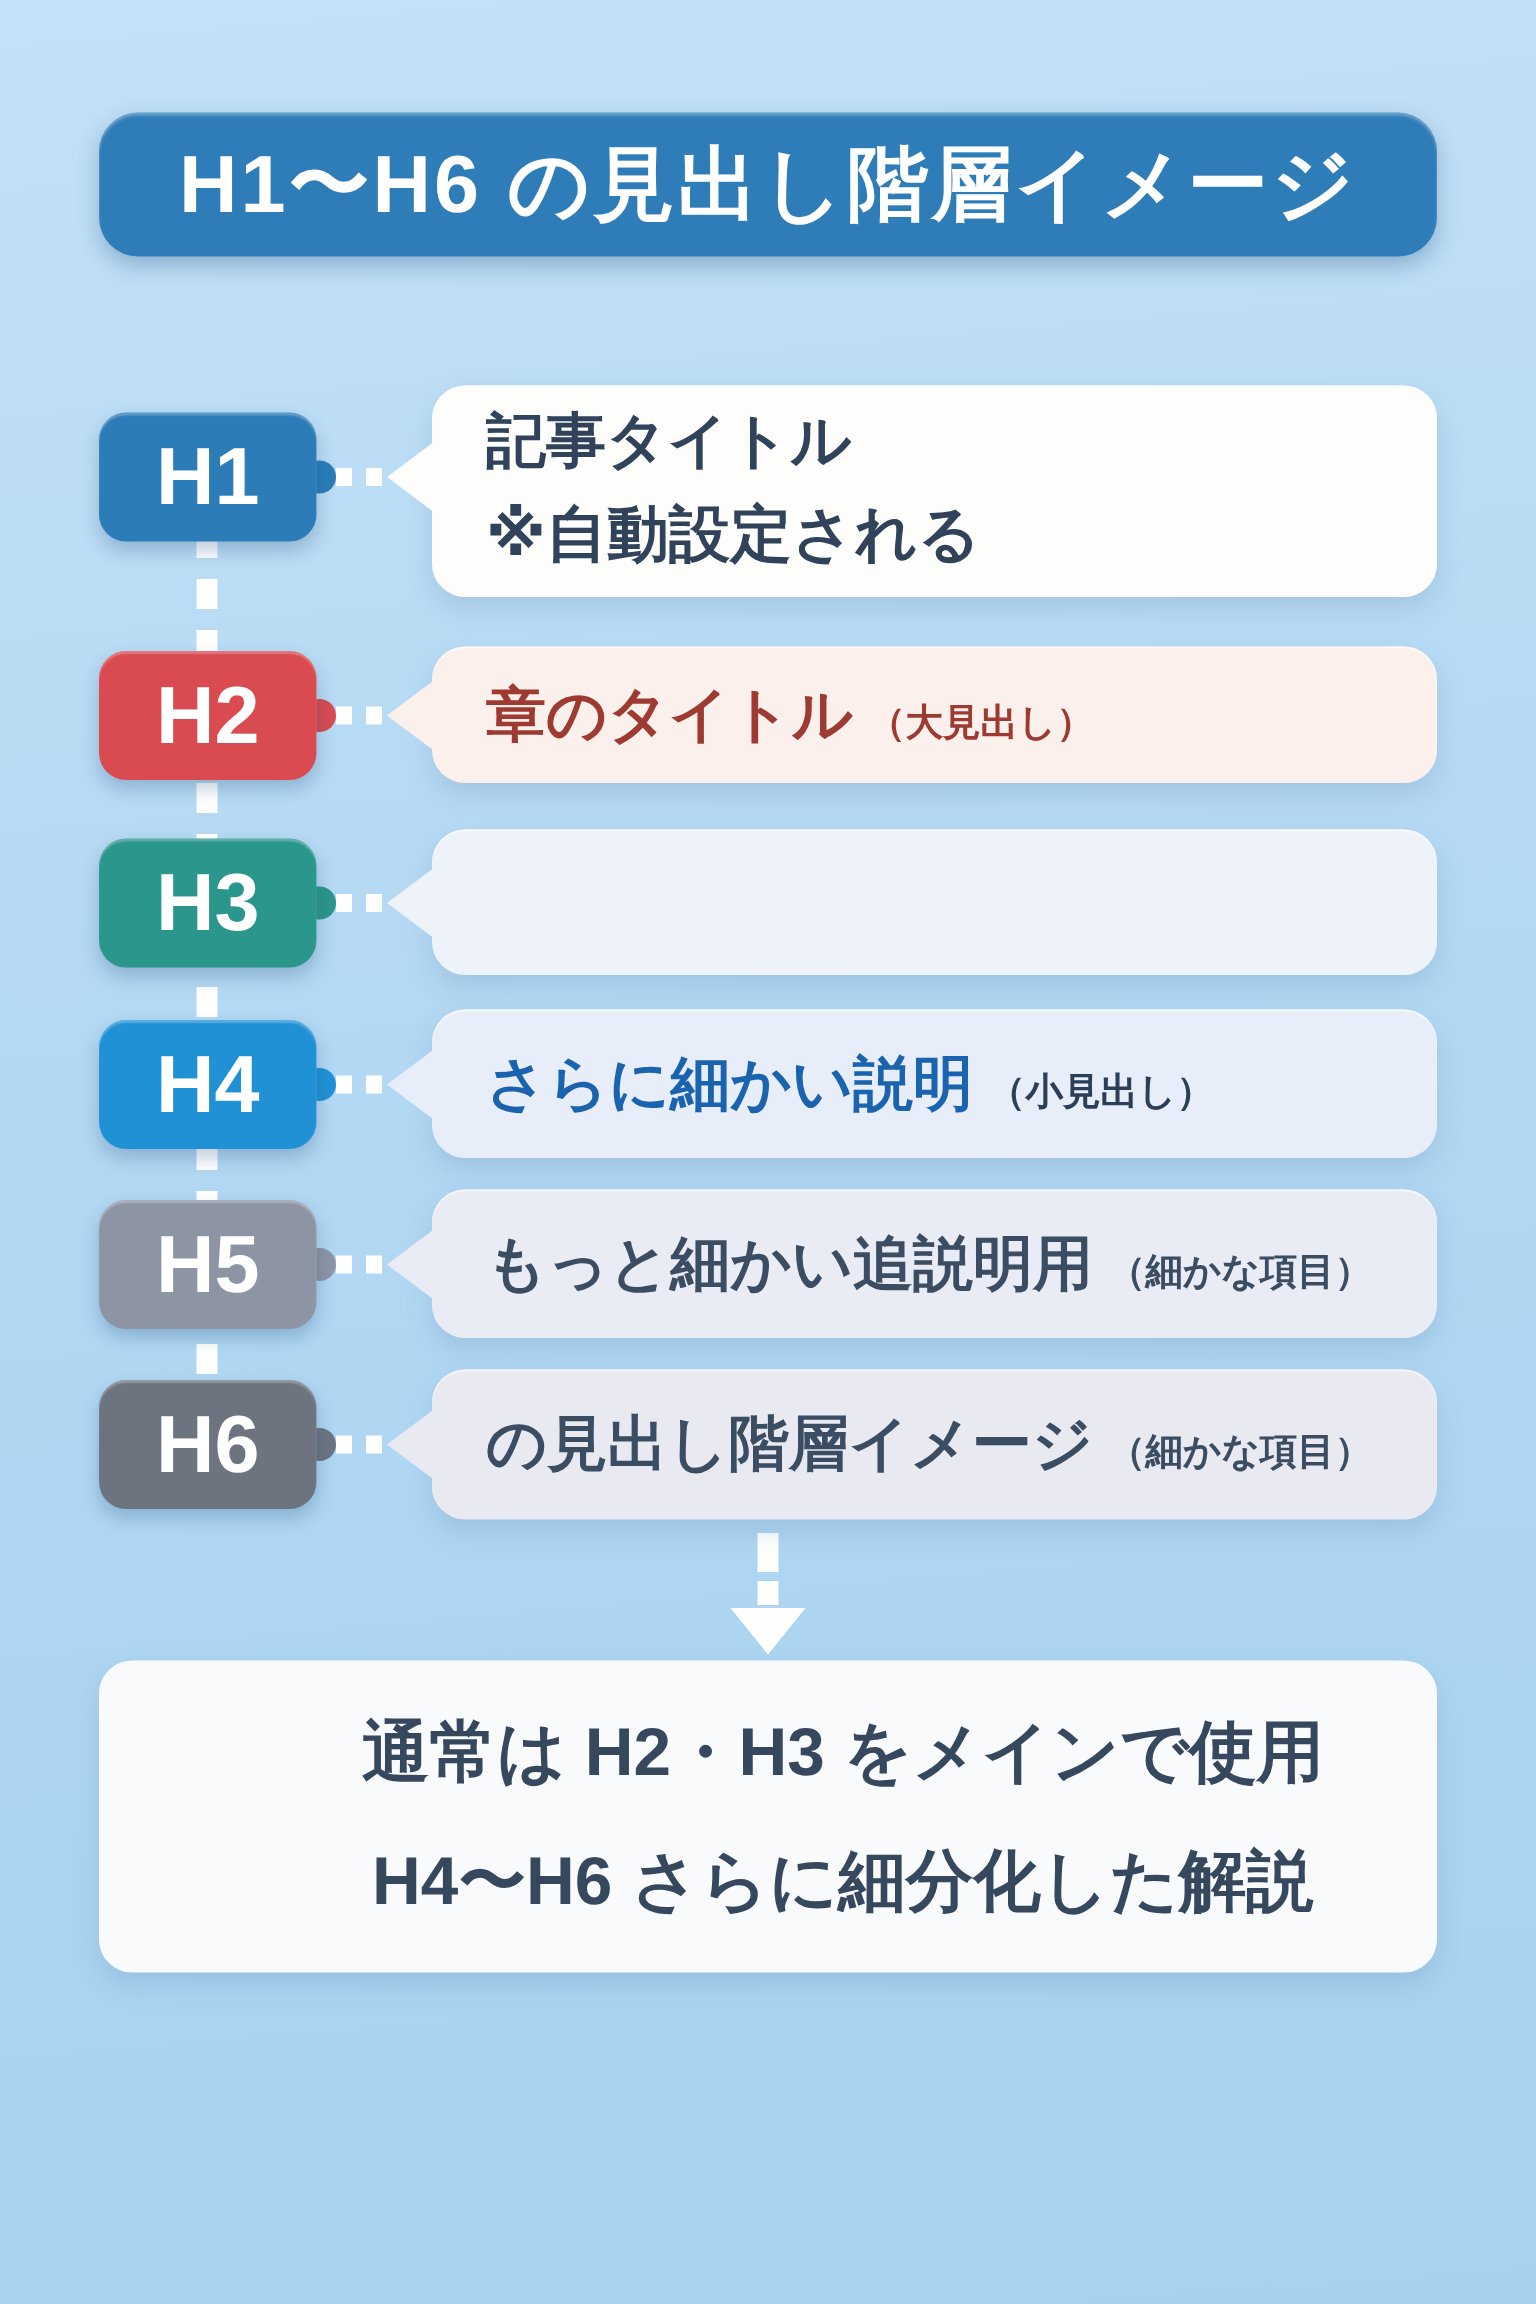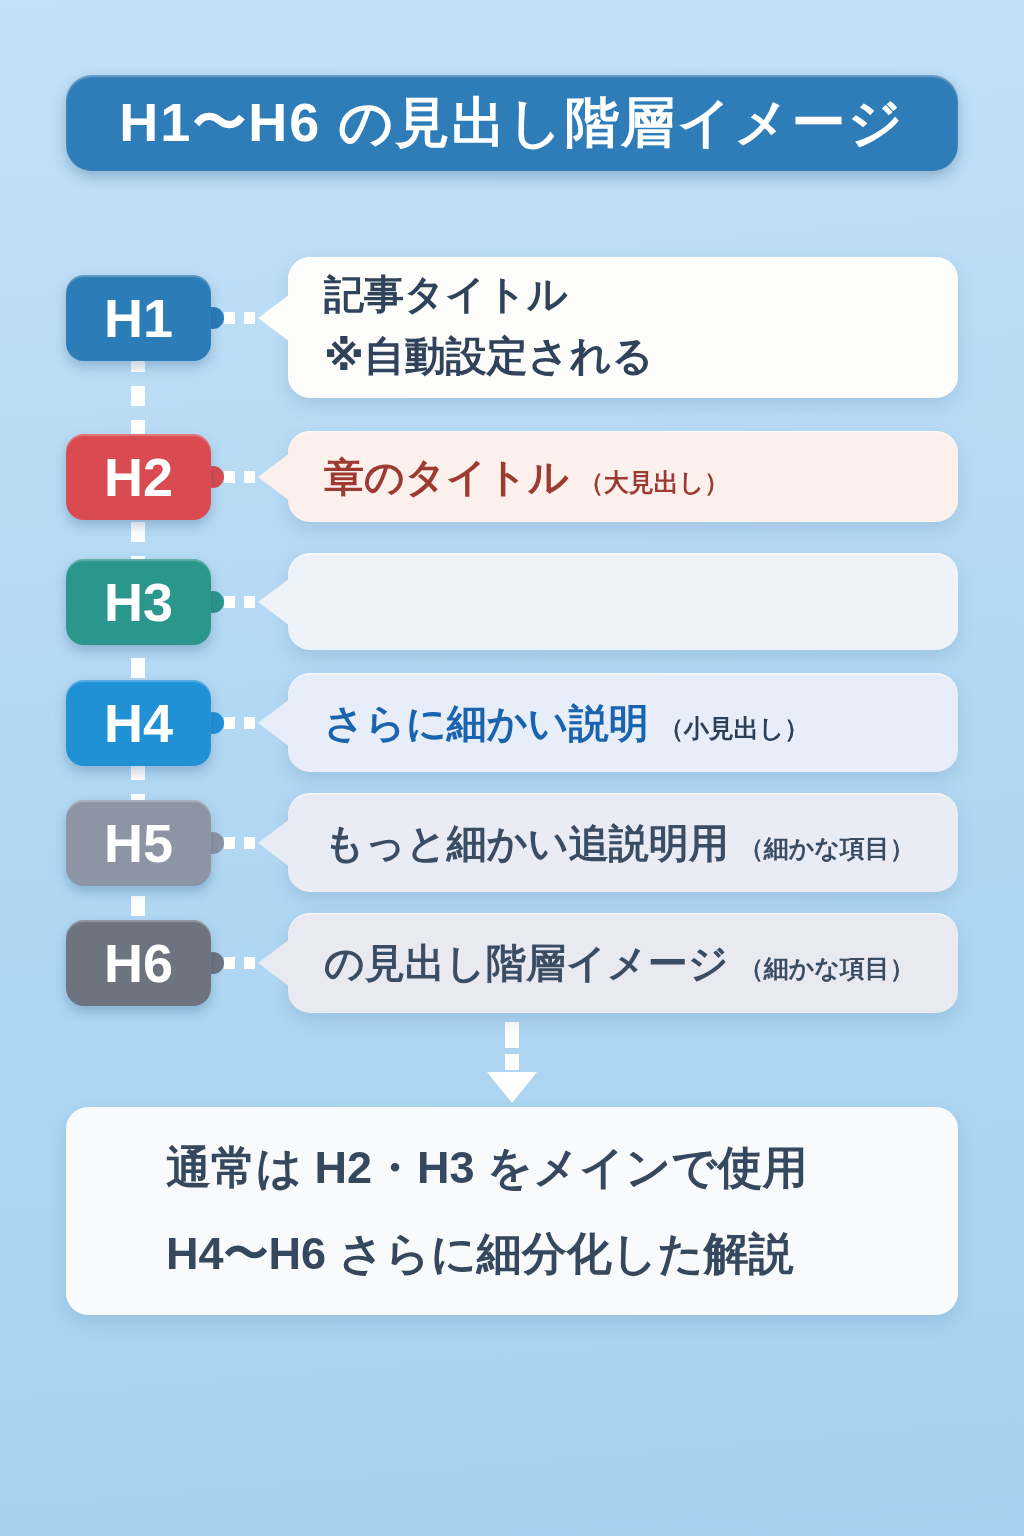--- a/index.html
+++ b/index.html
@@ -65,20 +65,21 @@
     position:absolute;left:487px;top:1072px;width:0;height:0;
     border-left:25px solid transparent;border-right:25px solid transparent;border-top:31px solid #fff;
   }
   
   .summary{
     position:absolute;left:66px;top:1107px;width:892px;height:208px;
     background:var(--summary-bg,#f9fafc);border-radius:22px;
     display:flex;flex-direction:column;justify-content:center;gap:26px;
     padding-left:100px;box-sizing:border-box;
     box-shadow:0 8px 18px rgba(80,120,160,.20);
+    align-items:center;
   }
   .summary p{margin:0;font-size:45px;font-weight:800;color:var(--summary-text,#36485e);white-space:nowrap;}
 </style>
 </head>
 <body>
 
 <div class="canvas" style="--bg-top: #c3e1f7; --bg-bottom: #a6d2ef; --title-bar: #2e7cb8; --summary-bg: #f9fafc; --summary-text: #36485e;">
 
   <header class="title-bar">
     <h1>H1〜H6 の見出し階層イメージ</h1>

